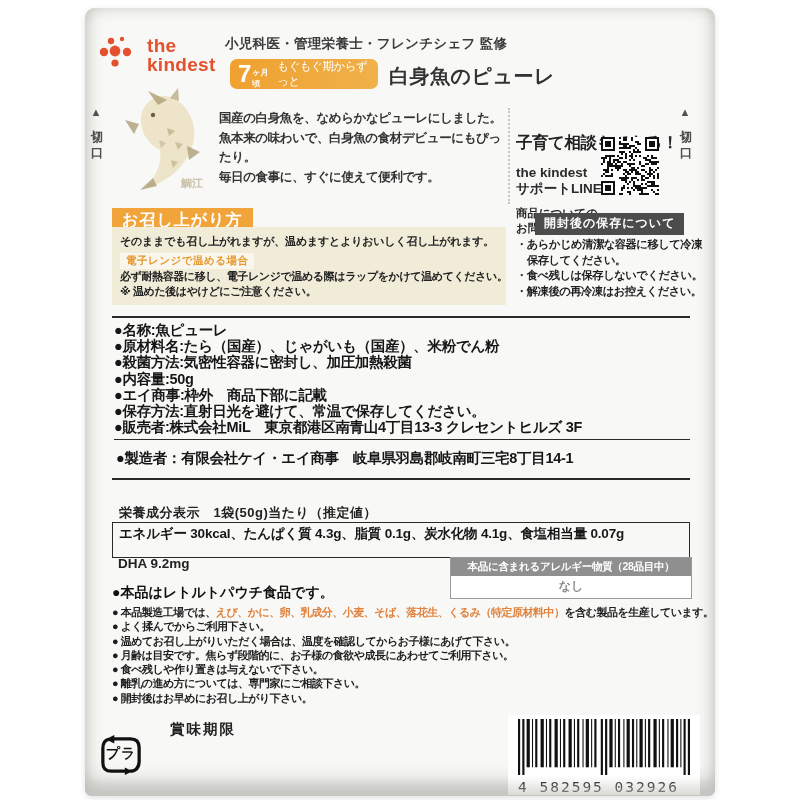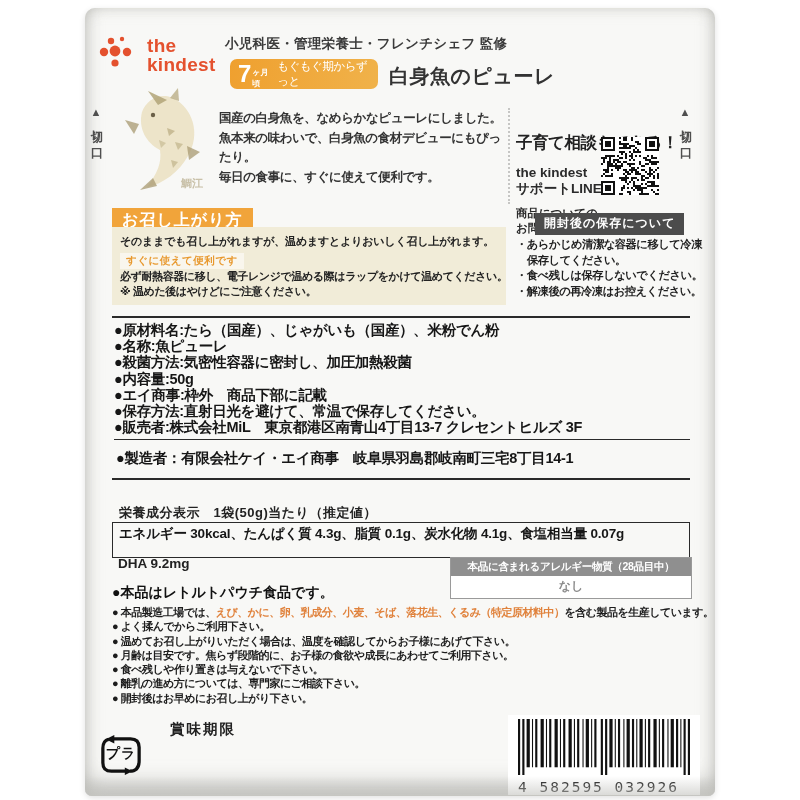--- a/index.html
+++ b/index.html
@@ -439,40 +439,40 @@
               <rect x="27" y="28" width="1" height="1"></rect>
               <rect x="28" y="28" width="1" height="1"></rect>
             </g>
         </svg>
       </div>
     </div>
 
     <div class="abs section-label-orange" style="left:27px;top:200px;">お召し上がり方</div>
     <div class="abs cream-box" style="left:27px;top:219px;">
       <div class="howto-main">そのままでも召し上がれますが、温めますとよりおいしく召し上がれます。</div>
-      <div class="mw-chip">すぐに使えて便利です</div>
+      <div class="mw-chip">電子レンジで温める場合</div>
       <div class="mw-line">必ず耐熱容器に移し、電子レンジで温める際はラップをかけて温めてください。</div>
       <div class="mw-line">※ 温めた後はやけどにご注意ください。</div>
     </div>
 
     <div class="abs section-label-dark" style="left:450px;top:205px;">開封後の保存について</div>
     <div class="abs storage-list" style="left:431px;top:229px;">
       <div>・あらかじめ清潔な容器に移して冷凍保存してください。</div>
       <div>・食べ残しは保存しないでください。</div>
       <div>・解凍後の再冷凍はお控えください。</div>
     </div>
 
     <div class="abs info-table" style="left:27px;top:308px;">
+      <div class="info-row">●名称:魚ピューレ</div>
       <div class="info-row">●原材料名:たら（国産）、じゃがいも（国産）、米粉でん粉</div>
-      <div class="info-row">●名称:魚ピューレ</div>
       <div class="info-row">●殺菌方法:気密性容器に密封し、加圧加熱殺菌</div>
       <div class="info-row">●内容量:50g</div>
       <div class="info-row">●エイ商事:枠外　商品下部に記載</div>
       <div class="info-row">●保存方法:直射日光を避けて、常温で保存してください。</div>
-      <div class="info-row">●販売者:株式会社MiL　東京都港区南青山4丁目13-7 クレセントヒルズ 3F</div>
+      <div class="info-row">●販売者:株式会社MiL　東京都港区南青山4丁目13-3 クレセントヒルズ 3F</div>
       <div class="info-div"></div>
       <div class="manu-row">●製造者：有限会社ケイ・エイ商事　岐阜県羽島郡岐南町三宅8丁目14-1</div>
     </div>
 
     <div class="abs nut-header" style="left:34px;top:496px;">栄養成分表示　1袋(50g)当たり（推定値）</div>
     <div class="abs nut-box" style="left:27px;top:514px;">エネルギー 30kcal、たんぱく質 4.3g、脂質 0.1g、炭水化物 4.1g、食塩相当量 0.07g</div>
     <div class="abs dha" style="left:33px;top:548px;">DHA 9.2mg</div>
     <div class="abs allergy-box" style="left:365px;top:549px;">
       <div class="allergy-head">本品に含まれるアレルギー物質（28品目中）</div>
       <div class="allergy-val">なし</div>

